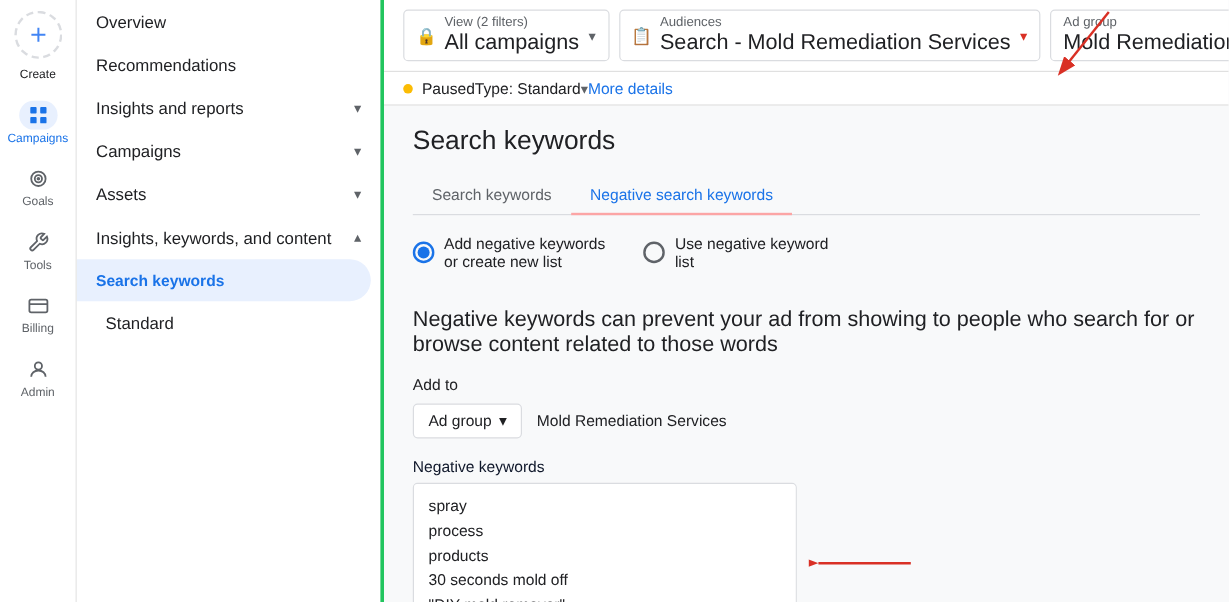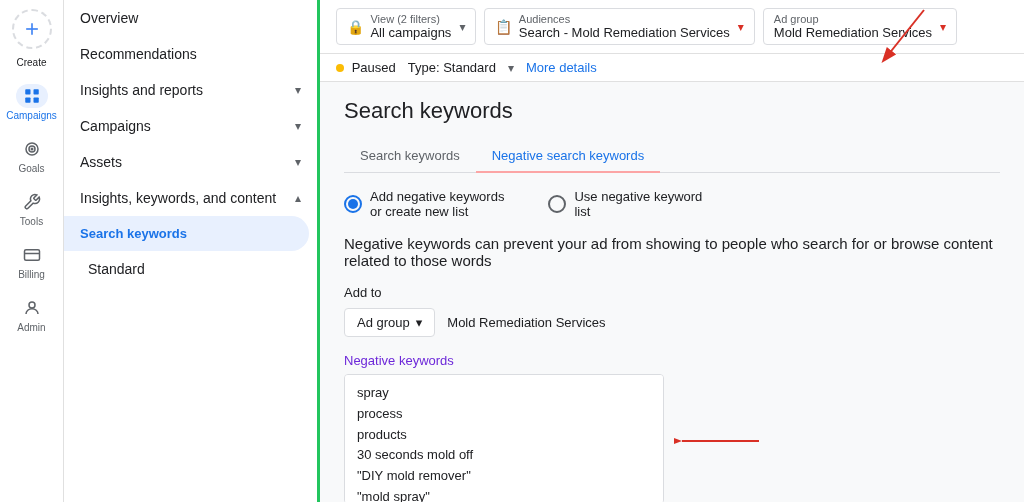--- a/index.html
+++ b/index.html
@@ -102,31 +102,30 @@
       display: flex; align-items: center; gap: 4px;
       border: 1px solid #dadce0;
       border-radius: 4px;
       padding: 4px 10px;
       font-size: 12px;
       cursor: pointer;
       background: #fff;
       white-space: nowrap;
     }
     .filter-chip .chip-label-small { color: #5f6368; font-size: 11px; display: block; }
-    .filter-chip .chip-value { font-weight: 500; font-size: 13px; text-align: right; }
+    .filter-chip .chip-value { font-weight: 500; font-size: 18px; text-align: right; }
     .chip-icon { font-size: 14px; margin-right: 2px; }
     .filter-chip .arrow { color: #5f6368; margin-left: 4px; }
 
     
     .status-bar {
       background: #fff;
       padding: 6px 16px;
       display: flex;
       align-items: center;
-      gap: 12px;
       font-size: 13px;
       border-bottom: 1px solid #e0e0e0;
       flex-shrink: 0;
     }
     .status-dot {
       width: 8px; height: 8px;
       border-radius: 50%;
       background: #fbbc04;
       display: inline-block;
       margin-right: 4px;
@@ -163,22 +162,22 @@
     }
     .tab.active {
       color: #1a73e8;
       border-bottom: 2px solid #fca5a5;
       font-weight: 500;
     }
 
     
     .radio-group {
       display: flex;
-      gap: 44px;
-      margin-bottom: 16px;
+      gap: 32px;
+      margin-bottom: 30px;
     }
     .radio-option {
       display: flex; align-items: center; gap: 8px;
       font-size: 13px;
       cursor: pointer;
     }
     .radio-btn {
       width: 18px; height: 18px;
       border-radius: 50%;
       border: 2px solid #1a73e8;
@@ -189,21 +188,21 @@
       width: 10px; height: 10px;
       border-radius: 50%;
       background: #1a73e8;
     }
     .radio-btn.unchecked {
       border-color: #5f6368;
     }
 
     
     .info-text {
-      font-size: 15px;
+      font-size: 18px;
       color: #202124;
       margin-bottom: 16px;
       max-width: 680px;
     }
 
     
     .add-to-label {
       font-size: 13px;
       color: #202124;
       margin-bottom: 8px;
@@ -224,21 +223,21 @@
       background: #fff;
     }
     .add-to-value {
       font-size: 13px;
       color: #202124;
     }
 
     
     .neg-kw-label {
       font-size: 13px;
-      color: #6d28d9;
+      color: #0f172a;
       margin-bottom: 6px;
     }
 
     
     .kw-textarea-wrapper {
       position: relative;
       width: 320px;
     }
     .kw-textarea {
       width: 100%;

